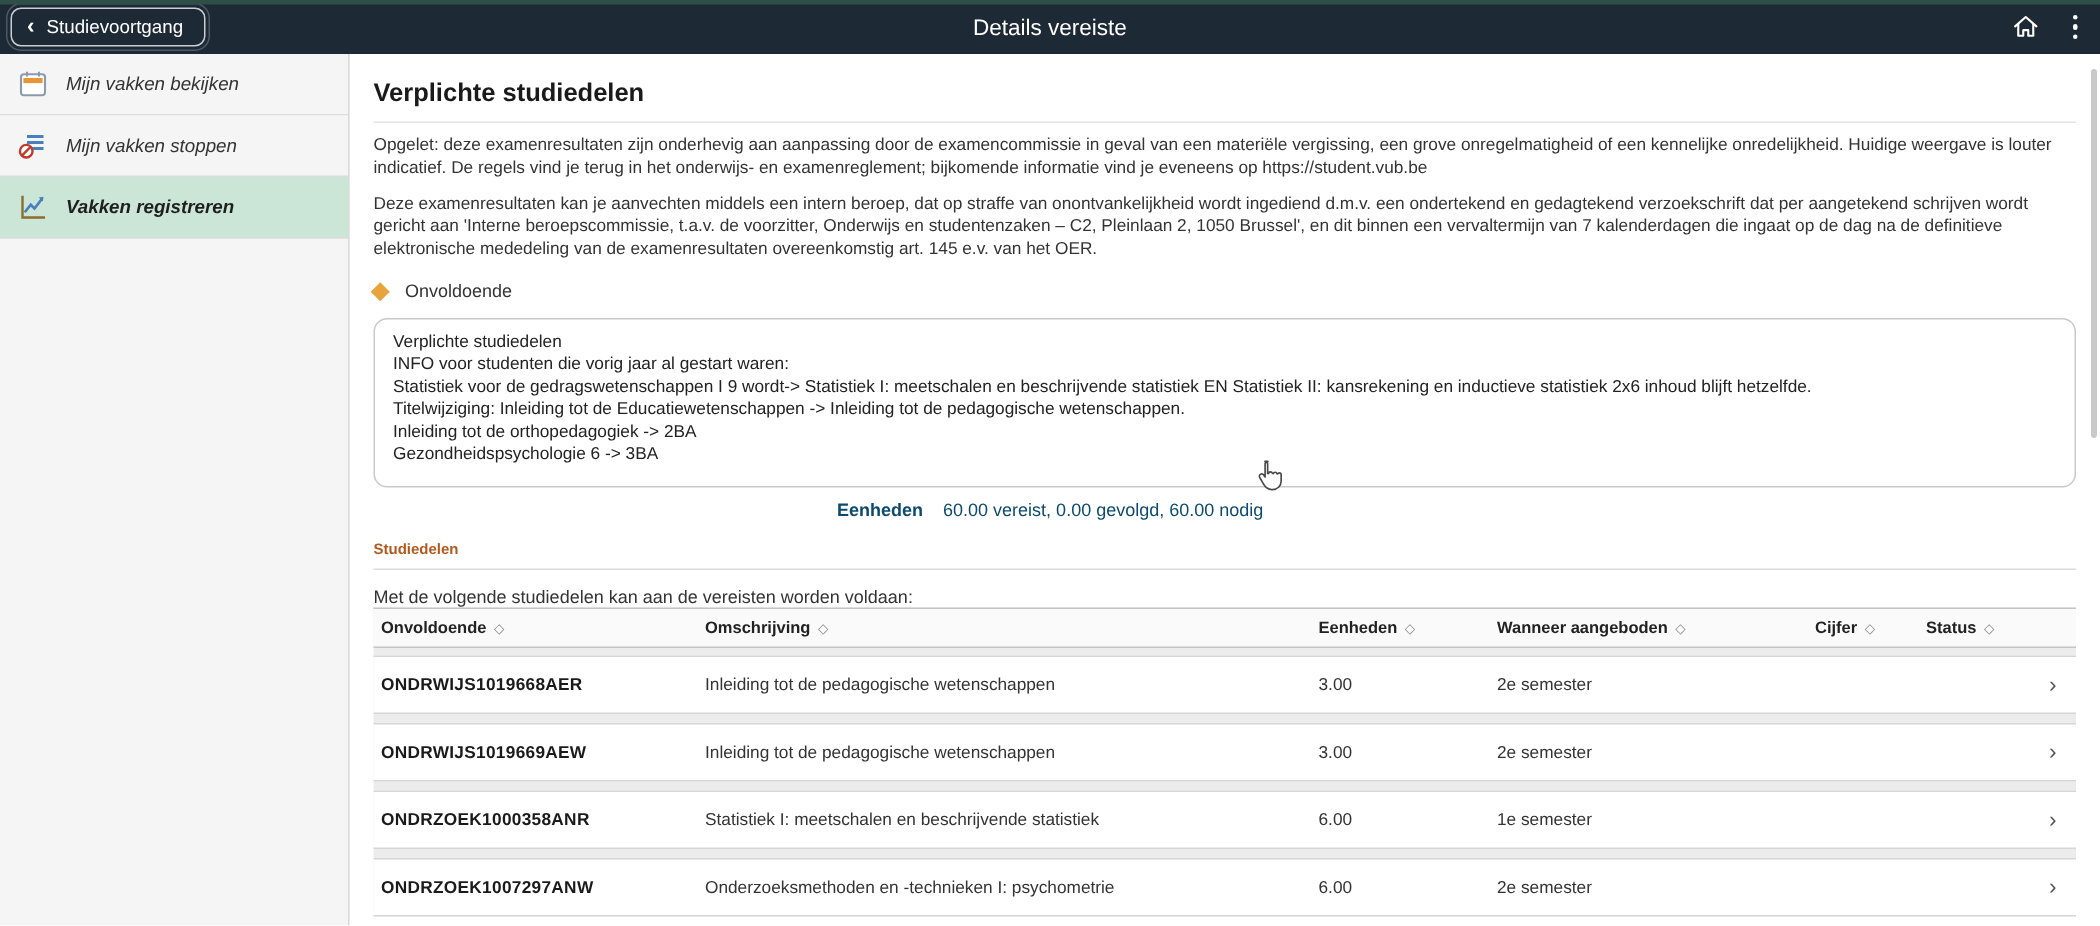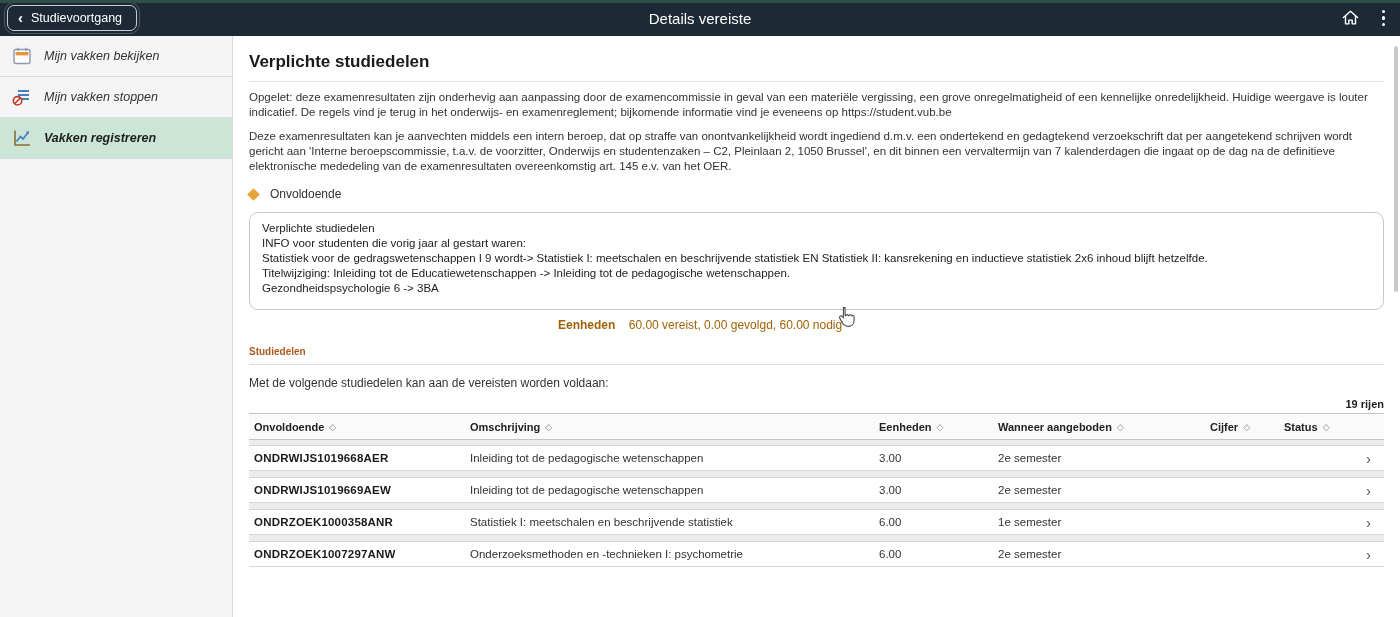--- a/index.html
+++ b/index.html
@@ -54,21 +54,21 @@
     margin:8px 0 0; padding-bottom:9px; border-bottom:1px solid #e3e3e3;
   }
   .para { font-size:11.5px; color:#333; line-height:1.33; margin-top:8px; }
   .legend { margin-top:13px; display:flex; align-items:center; gap:12px; font-size:12px; color:#333; }
   .diamond { width:9px; height:9px; background:#e8a33b; transform:rotate(45deg); flex:0 0 9px; }
   .notice {
     margin-top:11px; border:1px solid #c9c9c9; border-radius:9px;
     padding:8px 12px 13px; font-size:11.5px; line-height:1.3; color:#222; background:#fff;
   }
   .notice div { min-height:15px; }
-  .eenheden { margin-top:8px; padding-left:309px; font-size:12px; color:#a16207; }
+  .eenheden { margin-top:8px; padding-left:309px; font-size:12px; color:#0c4a6e; }
   .eenheden .lbl { font-weight:bold; margin-right:10px; }
   .section-heading {
     margin-top:14px; font-size:10px; font-weight:bold; color:#b05a1f;
     padding-bottom:7px; border-bottom:1px solid #dcdcdc;
   }
   .intro { margin-top:11px; font-size:12px; color:#333; }
   .rowcount { margin-top:8px; margin-bottom:3px; text-align:right; font-size:11px; font-weight:bold; color:#222; }
 
   
   .grid { background:#ececec; }
@@ -78,21 +78,21 @@
   }
   .grid-header {
     background:#fafafa; border-top:1px solid #c4c4c4; border-bottom:1px solid #c4c4c4;
     height:27px; font-size:11px; font-weight:bold; color:#222; margin-bottom:5px;
   }
   .hcell { display:flex; align-items:center; gap:5px; cursor:pointer; }
   .hcell.c1 { padding-left:5px; }
   .sort { font-size:9px; color:#8a8a8a; font-weight:normal; }
   .grid-row {
     background:#fff; border-top:1px solid #d6d6d6; border-bottom:1px solid #d6d6d6;
-    height:26px; font-size:11.5px; color:#333; margin-bottom:6px; cursor:pointer;
+    height:39px; font-size:11.5px; color:#333; margin-bottom:6px; cursor:pointer;
   }
   .c1 { padding-left:5px; }
   .code { font-weight:bold; color:#1a1a1a; letter-spacing:0.2px; }
   .chev { justify-self:end; padding-right:13px; font-size:15px; color:#555; }
 
   
   .scroll-thumb {
     position:absolute; right:2px; top:46px; width:4px; height:246px;
     background:#c9c9c9; border-radius:2px; z-index:20; cursor:pointer;
   }
@@ -168,31 +168,31 @@
   <div class="legend">
     <span class="diamond"></span>
     <span>Onvoldoende</span>
   </div>
 
   <div class="notice" id="notice-box">
       <div>Verplichte studiedelen</div>
       <div>INFO voor studenten die vorig jaar al gestart waren:</div>
       <div>Statistiek voor de gedragswetenschappen I 9 wordt-&gt; Statistiek I: meetschalen en beschrijvende statistiek EN Statistiek II: kansrekening en inductieve statistiek 2x6 inhoud blijft hetzelfde.</div>
       <div>Titelwijziging: Inleiding tot de Educatiewetenschappen -&gt; Inleiding tot de pedagogische wetenschappen.</div>
+      <div>Inleiding tot de orthopedagogiek -&gt; 2BA</div>
       <div>Gezondheidspsychologie 6 -&gt; 3BA</div>
     </div>
 
   <div class="eenheden">
     <span class="lbl">Eenheden</span>
     <span>60.00 vereist, 0.00 gevolgd, 60.00 nodig</span>
   </div>
 
   <div class="section-heading">Studiedelen</div>
   <div class="intro">Met de volgende studiedelen kan aan de vereisten worden voldaan:</div>
-  <div class="rowcount">19 rijen</div>
 
   <div class="grid">
     <div class="grid-header">
       <div class="hcell c1">
         <span>Onvoldoende</span>
         <span class="sort">◇</span>
       </div>
       <div class="hcell">
         <span>Omschrijving</span>
         <span class="sort">◇</span>

